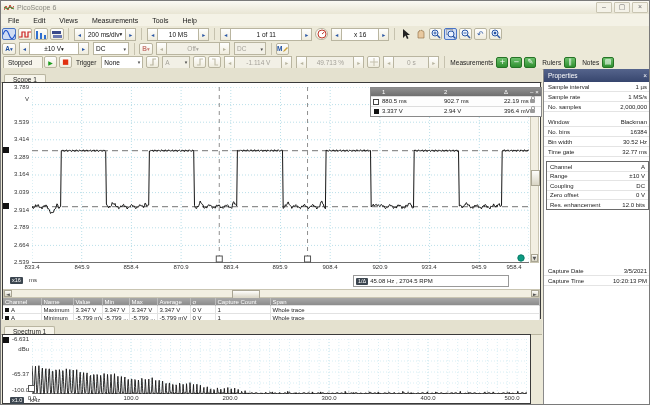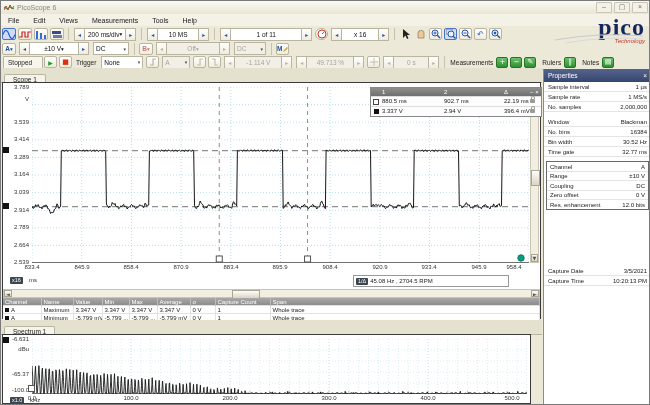--- a/index.html
+++ b/index.html
@@ -302,28 +302,20 @@
     <span style="margin:0 2px;color:#222;">Measurements</span>
     <div class="gbtn">+</div>
     <div class="gbtn">−</div>
     <div class="gbtn">✎</div>
     <span style="margin:0 2px 0 5px;color:#222;">Rulers</span>
     <div class="gbtn">∥</div>
     <span style="margin:0 2px 0 5px;color:#222;">Notes</span>
     <div class="gbtn">▤</div>
   </div>
 
-  <div id="logo" class="abs">
-    <svg width="100" height="14" style="position:absolute;top:14px;right:0;">
-        <path d="M10,10 Q55,2 98,6" stroke="#c9c9c9" fill="none"></path>
-        <path d="M20,13 Q60,6 98,9" stroke="#d9d9d9" fill="none"></path>
-      </svg>
-    <div class="pico">pico</div>
-    <div class="tech">Technology</div>
-  </div>
 
   <div class="abs tabstrip" style="left:0;top:67px;width:541px;height:14px;">
     <span class="tab f65">Scope 1</span>
   </div>
 
   <div class="abs gwin" style="left:1px;top:81px;width:539px;height:237px;">
 
     <span class="ylab f6" style="left:0;top:1px;">3.789</span>
     <span class="ylab f6" style="left:0;top:13px;">V</span>
     <span class="ylab f6" style="left:0;top:36px;">3.539</span>

